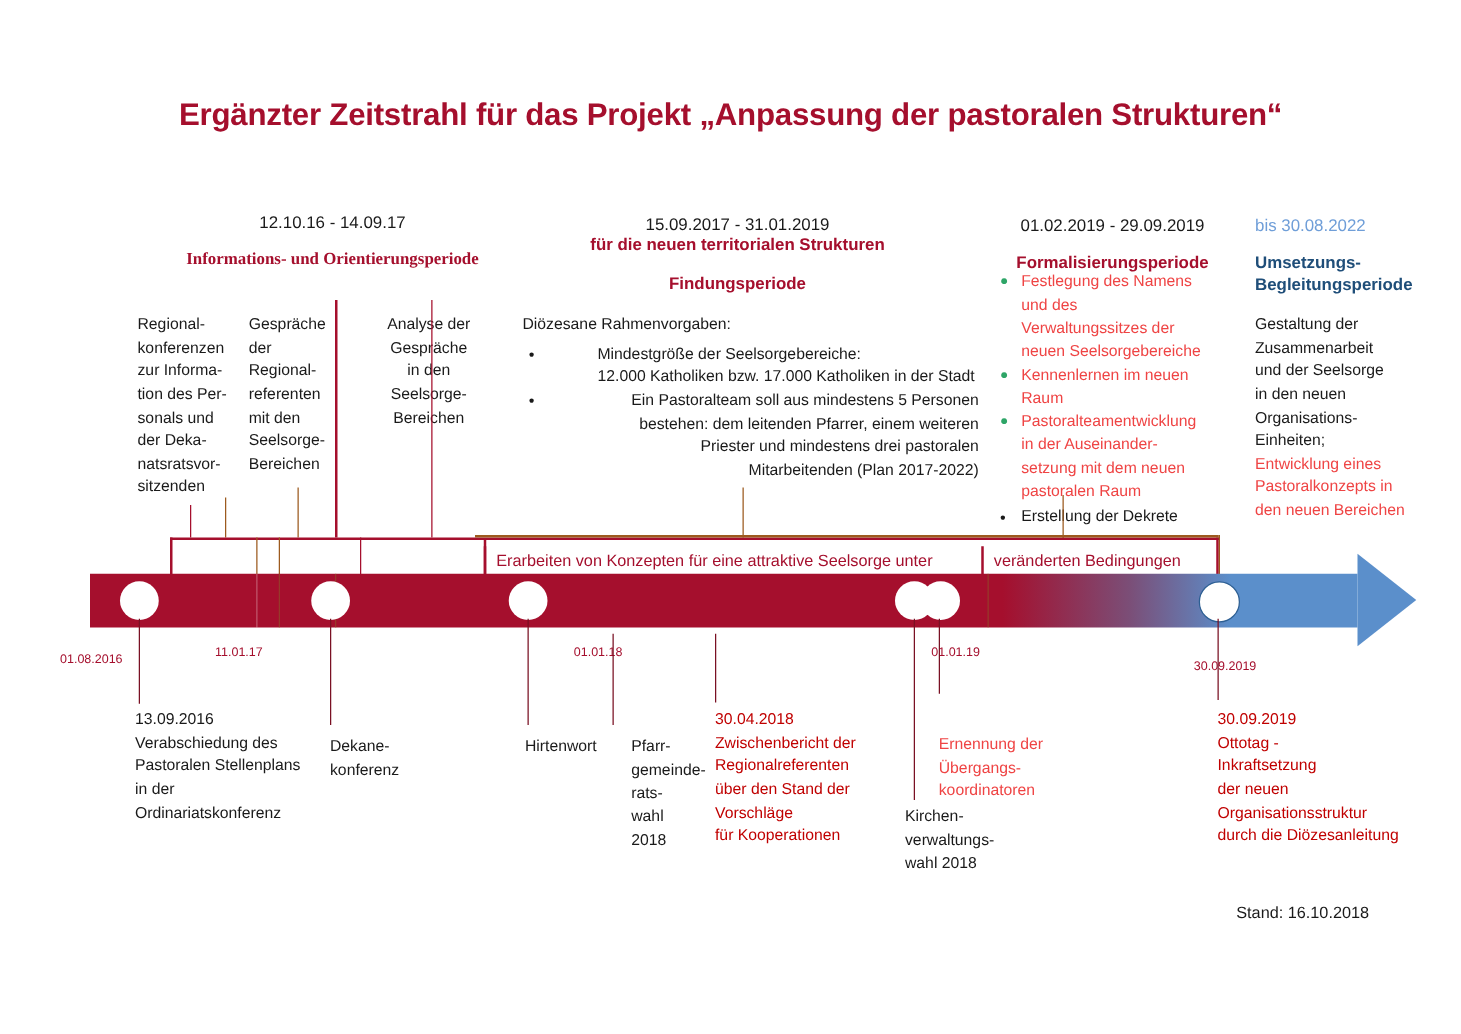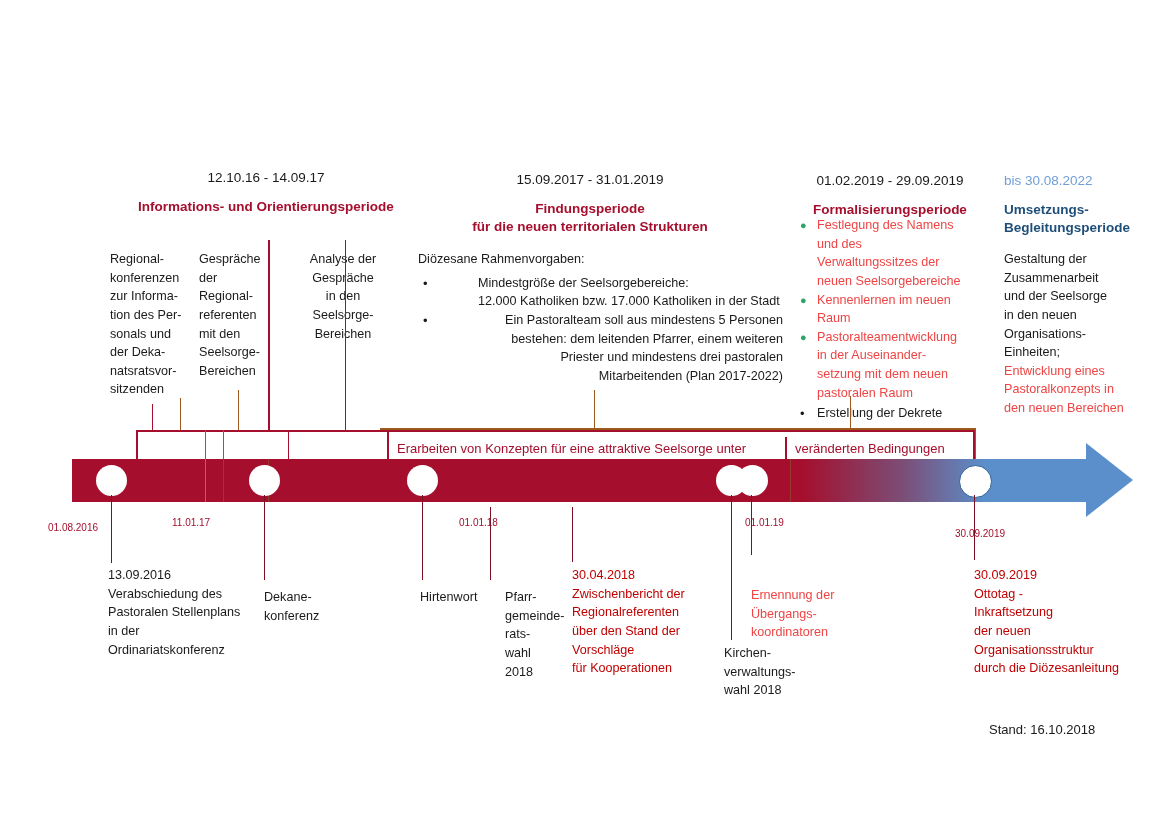--- a/index.html
+++ b/index.html
@@ -90,30 +90,31 @@
   .lline{position:absolute;width:1px;background:#7A1023;}
 
   
   #stand{left:989px;top:722px;font-size:13px;color:#1a1a1a;white-space:nowrap;}
 </style>
 </head>
 <body>
 
 <div class="canvas">
 
+  <div class="abs" id="title">Ergänzter Zeitstrahl für das Projekt „Anpassung der pastoralen Strukturen“</div>
 
   <div class="abs" style="left:136px;top:170px;width:260px;">
     <div class="per-date">12.10.16 - 14.09.17</div>
-    <div class="per-name" style="margin-top:13px;">Informations- und Orientierungsperiode</div>
+    <div class="per-name" style="margin-top:13px;font-family:Liberation Serif, serif;">Informations- und Orientierungsperiode</div>
   </div>
 
   <div class="abs" style="left:400px;top:172px;width:380px;">
     <div class="per-date">15.09.2017 - 31.01.2019</div>
+    <div class="per-name">für die neuen territorialen Strukturen</div>
     <div class="per-name" style="margin-top:13px;">Findungsperiode</div>
-    <div class="per-name">für die neuen territorialen Strukturen</div>
   </div>
 
   <div class="abs" style="left:790px;top:173px;width:200px;">
     <div class="per-date">01.02.2019 - 29.09.2019</div>
     <div class="per-name" style="margin-top:13px;">Formalisierungsperiode</div>
   </div>
 
   <div class="abs" style="left:1004px;top:173px;width:150px;">
     <div class="per-date blue" style="text-align:left;">bis 30.08.2022</div>
     <div class="per-name navy" style="margin-top:13px;">Umsetzungs-</div>

